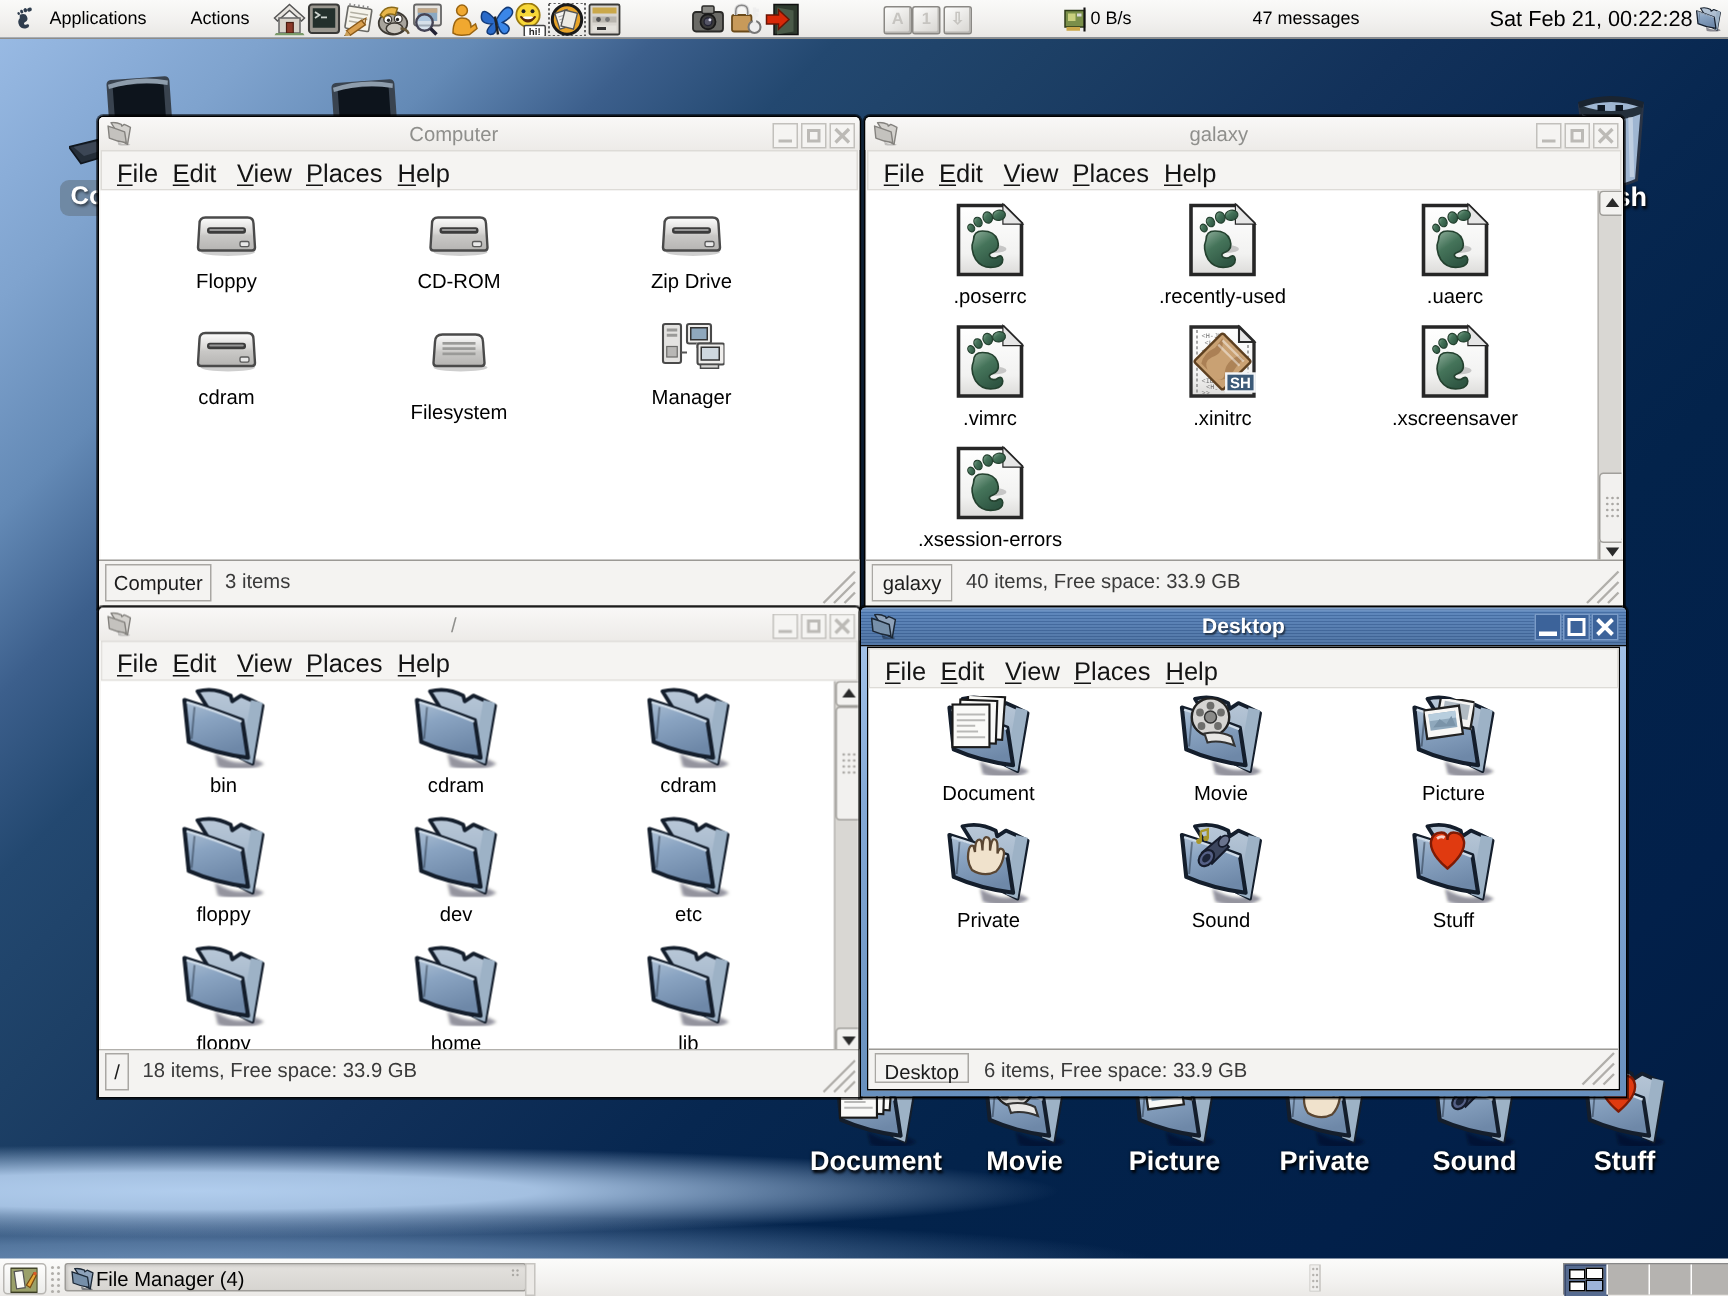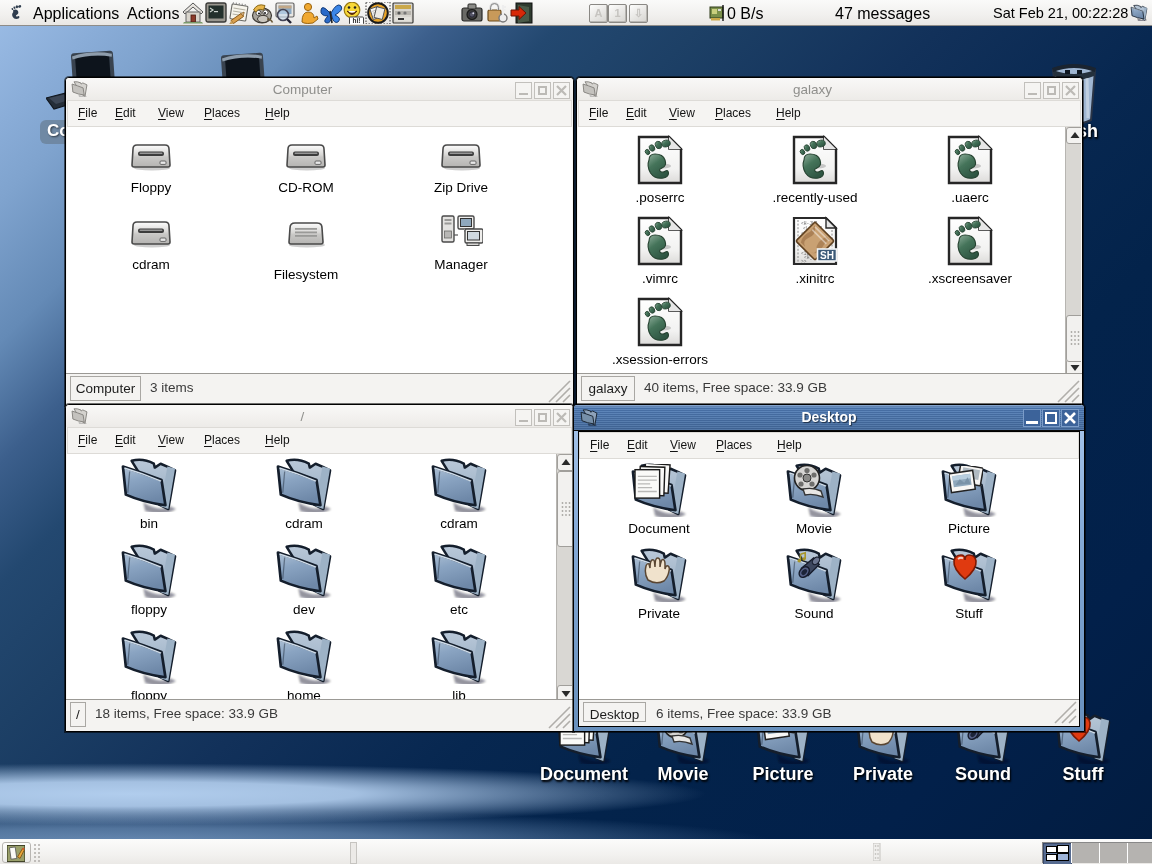--- a/index.html
+++ b/index.html
@@ -5,27 +5,27 @@
  background:
   radial-gradient(ellipse 600px 32px at 130px 794px, rgba(180,208,240,.98) 0%, rgba(180,208,240,.9) 38%, rgba(180,208,240,0) 96%),
   radial-gradient(ellipse 660px 34px at 140px 842px, rgba(125,160,200,.8) 0%, rgba(125,160,200,.6) 40%, rgba(125,160,200,0) 96%),
   linear-gradient(135deg,#9cbde6 0%,#8aadd8 6%,#7fa3ce 10%,#648ab6 17%,#3c5f8c 23%,#234870 29%,#1d4066 36%,#12315a 48%,#072750 60%,#03234b 70%,#02204a 85%,#021c40 100%);
 }
 .abs{position:absolute;}
 #toppanel{position:absolute;left:0;top:0;width:1152px;height:25px;
  background:linear-gradient(#fafaf9,#f1f0ee 60%,#e9e7e4);border-bottom:1px solid #8e8c88;z-index:50;}
 #botpanel{position:absolute;left:0;top:839px;width:1152px;height:25px;
  background:linear-gradient(#fbfbfa,#f2f1ef 60%,#eae8e5);border-top:1px solid #fcfcfb;z-index:50;}
-.ptxt{position:absolute;top:5px;transform:translateZ(0);font-size:16px;color:#000;}
+.ptxt{position:absolute;top:5px;transform:translateZ(0);font-size:12px;color:#000;}
 .win{position:absolute;background:#f6f5f3;border:1px solid #000;border-radius:4px 4px 0 0;box-shadow:0 0 0 1px rgba(0,0,0,.55);}
 .tb{position:absolute;left:0;top:0;right:0;height:22px;border-radius:3px 3px 0 0;
  background:linear-gradient(#f9f8f7,#edebe8);}
 .tb .ttl{position:absolute;top:4px;transform:translateZ(0);left:0;right:34px;text-align:center;font-size:13.5px;color:#8f8f8c;}
 .mb{position:absolute;left:1px;right:1px;top:22px;height:25px;border:1px solid #dddbd7;background:#f5f4f2;}
-.mi{position:absolute;top:5px;transform:translateZ(0);font-size:12px;color:#141414;}
+.mi{position:absolute;top:5px;transform:translateZ(0);font-size:17px;color:#141414;}
 .mi u{text-decoration:underline;text-underline-offset:2px;}
 .ct{position:absolute;left:1px;right:1px;top:49px;background:#fff;overflow:hidden;}
 .sb{position:absolute;left:0;right:0;bottom:0;background:#f4f3f1;border-top:1px solid #9b9995;}
 .sbx{transform:translateZ(0);position:absolute;left:4px;top:2px;bottom:4px;border:1px solid #a9a7a3;background:#f4f3f1;box-sizing:border-box;
  font-size:13.5px;color:#1c1c1c;padding:4px 0 0 0;text-align:center;}
 .sbt{position:absolute;top:6px;transform:translateZ(0);font-size:13.5px;color:#3a3a3a;}
 .wbtn{position:absolute;top:4px;width:15px;height:15px;border:1px solid #c2c0bc;background:#f5f4f2;}
 .lbl{position:absolute;font-size:13.5px;color:#000;text-align:center;transform:translateX(-50%) translateZ(0);white-space:nowrap;}
 .grip{position:absolute;right:2px;bottom:2px;width:24px;height:24px;}
 .dlbl{position:absolute;font-size:18px;font-weight:bold;color:#fff;text-align:center;
@@ -734,20 +734,34 @@
         <circle cx="2" cy="6" r="1"></circle>
         <circle cx="6" cy="6" r="1"></circle>
         <circle cx="2" cy="10" r="1"></circle>
         <circle cx="6" cy="10" r="1"></circle>
         <circle cx="2" cy="14" r="1"></circle>
         <circle cx="6" cy="14" r="1"></circle>
         <circle cx="2" cy="18" r="1"></circle>
         <circle cx="6" cy="18" r="1"></circle>
       </g>
     </svg>
+    <div class="abs" style="left:43px;top:2px;width:306px;height:17px;border:1px solid #9d9b97;border-radius:2px;background:linear-gradient(#e3e1de,#d7d5d1);box-shadow:inset 1px 1px 2px rgba(0,0,0,.12);">
+      <svg class="abs" style="left:3px;top:2px" width="16" height="15" viewBox="0 0 60 58">
+        <use href="#tbfoldD"></use>
+      </svg>
+      <div style="position:absolute;left:20px;top:2px;font-size:13.5px;color:#000;transform:translateZ(0)">File Manager (4)</div>
+      <svg class="abs" style="right:2px;top:2px" width="8" height="8" viewBox="0 0 8 8">
+        <g fill="#aaa8a4">
+          <circle cx="2" cy="2" r=".8"></circle>
+          <circle cx="5" cy="2" r=".8"></circle>
+          <circle cx="2" cy="5" r=".8"></circle>
+          <circle cx="5" cy="5" r=".8"></circle>
+        </g>
+      </svg>
+    </div>
     <div class="abs" style="left:350px;top:2px;width:5px;height:20px;border:1px solid #c6c4c0;background:#eceae7"></div>
     <svg class="abs" style="left:873px;top:3px" width="8" height="18" viewBox="0 0 8 18">
       <rect x="0" y="0" width="7" height="18" fill="#f0efed" stroke="#c6c4c0" stroke-width="1"></rect>
       <g fill="#b4b2ae">
         <circle cx="2.5" cy="3" r=".8"></circle>
         <circle cx="5" cy="3" r=".8"></circle>
         <circle cx="2.5" cy="7" r=".8"></circle>
         <circle cx="5" cy="7" r=".8"></circle>
         <circle cx="2.5" cy="11" r=".8"></circle>
         <circle cx="5" cy="11" r=".8"></circle>

